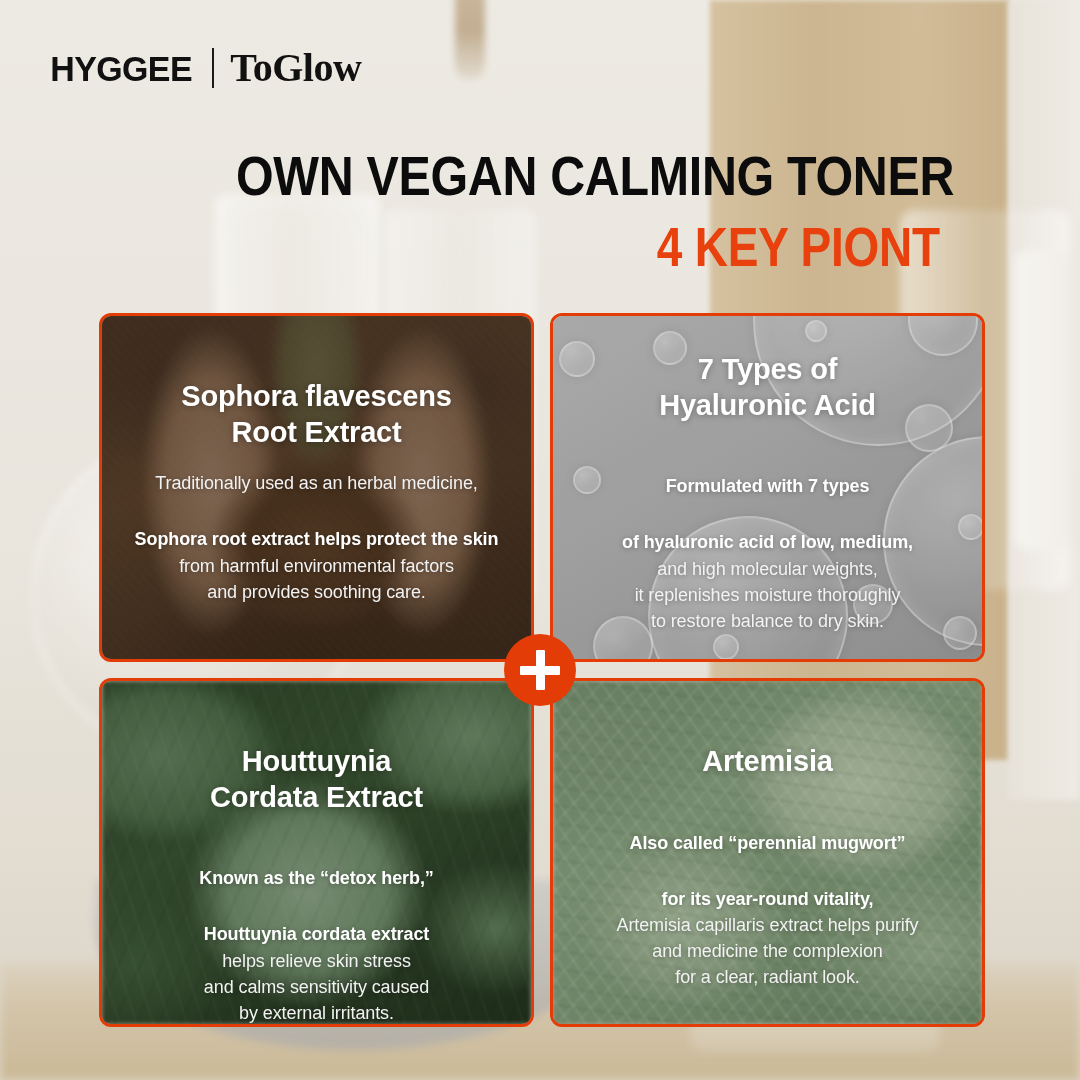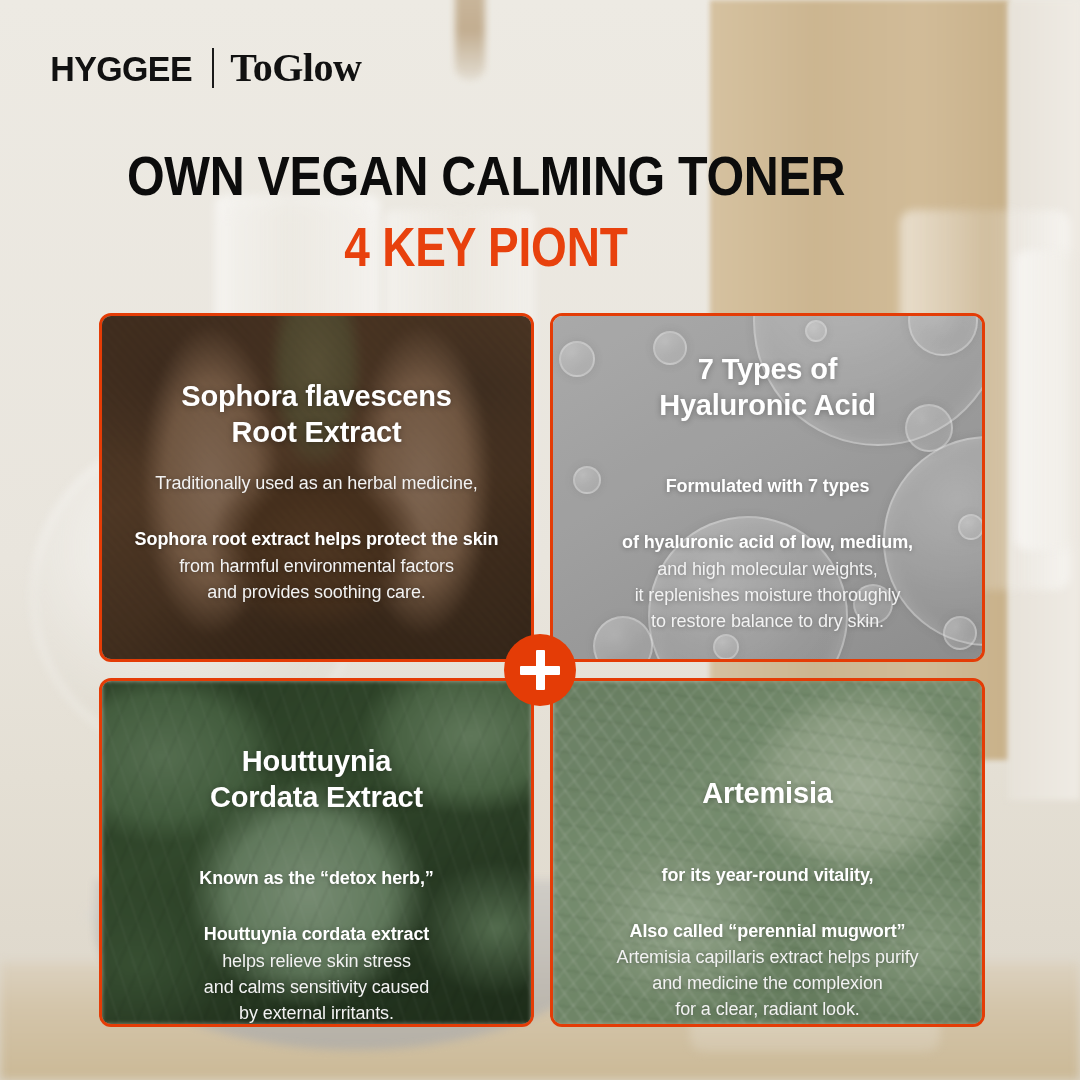--- a/index.html
+++ b/index.html
@@ -99,22 +99,22 @@
     width:2px; height:40px; background:#1A1A1A;
     margin:0 16px 0 18px;
   }
   .brand-toglow{
     font-family:"Liberation Serif", serif;
     font-weight:700; font-size:40px; color:#111; line-height:1;
     letter-spacing:-.5px;
   }
 
   .headline-wrap{
-    position:absolute; left:16px; top:148px; width:940px;
-    text-align:center; z-index:5;
+    position:absolute; left:0; top:148px; width:940px;
+    text-align:right; z-index:5;
   }
   .headline{
     font-family:"Liberation Sans", sans-serif;
     font-weight:700; font-size:47px; letter-spacing:-.3px;
     color:#0C0C0C; line-height:1.04;
     transform:scaleX(1.03) scaleY(1.18);
     transform-origin:center top;
   }
   .subheadline{
     margin-top:22px;
@@ -363,26 +363,26 @@
     </div>
   </div>
 
   <div class="card">
     <div class="card-photo">
       <div class="ph4"></div>
         <div class="needles"></div>
     </div>
     <div class="card-tint t4"></div>
     <div class="card-body">
-      <div class="card-title" style="margin-top:95px;text-align:center;">
+      <div class="card-title" style="margin-top:63px;text-align:center;">
         <div>Artemisia</div>
       </div>
       <div class="card-desc">
+        <div class="b">Also called “perennial mugwort”</div>
         <div class="b">for its year-round vitality,</div>
-        <div class="b">Also called “perennial mugwort”</div>
         <div>Artemisia capillaris extract helps purify</div>
         <div>and medicine the complexion</div>
         <div>for a clear, radiant look.</div>
       </div>
     </div>
   </div>
 
 </div>
 
 <div class="plus-badge">

